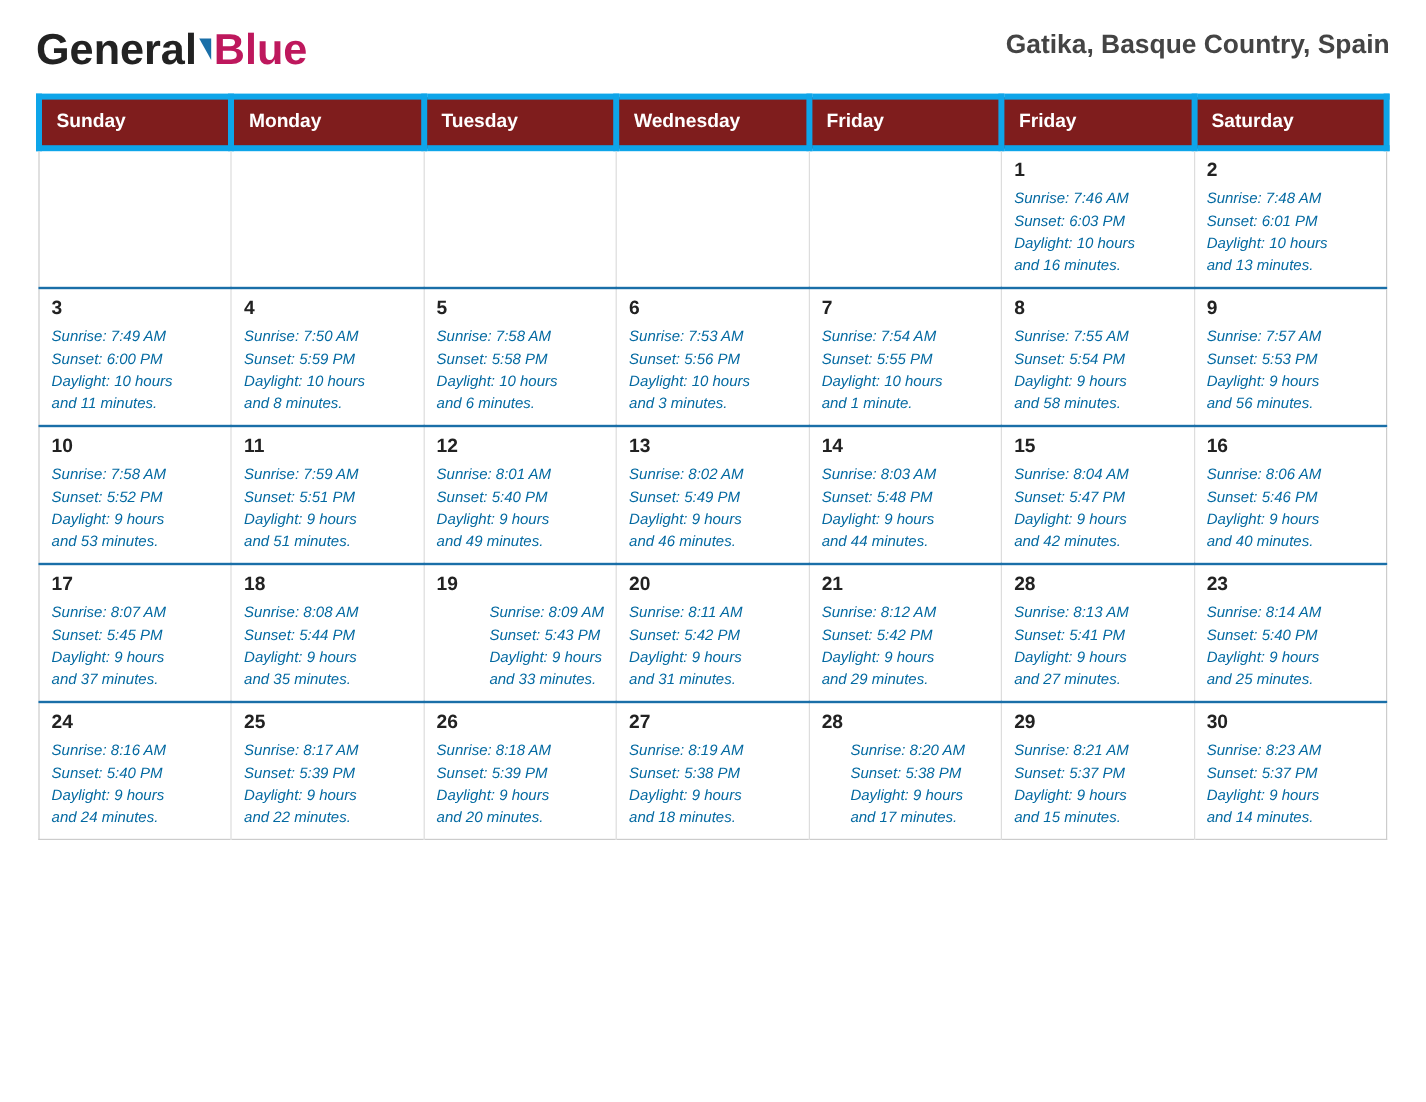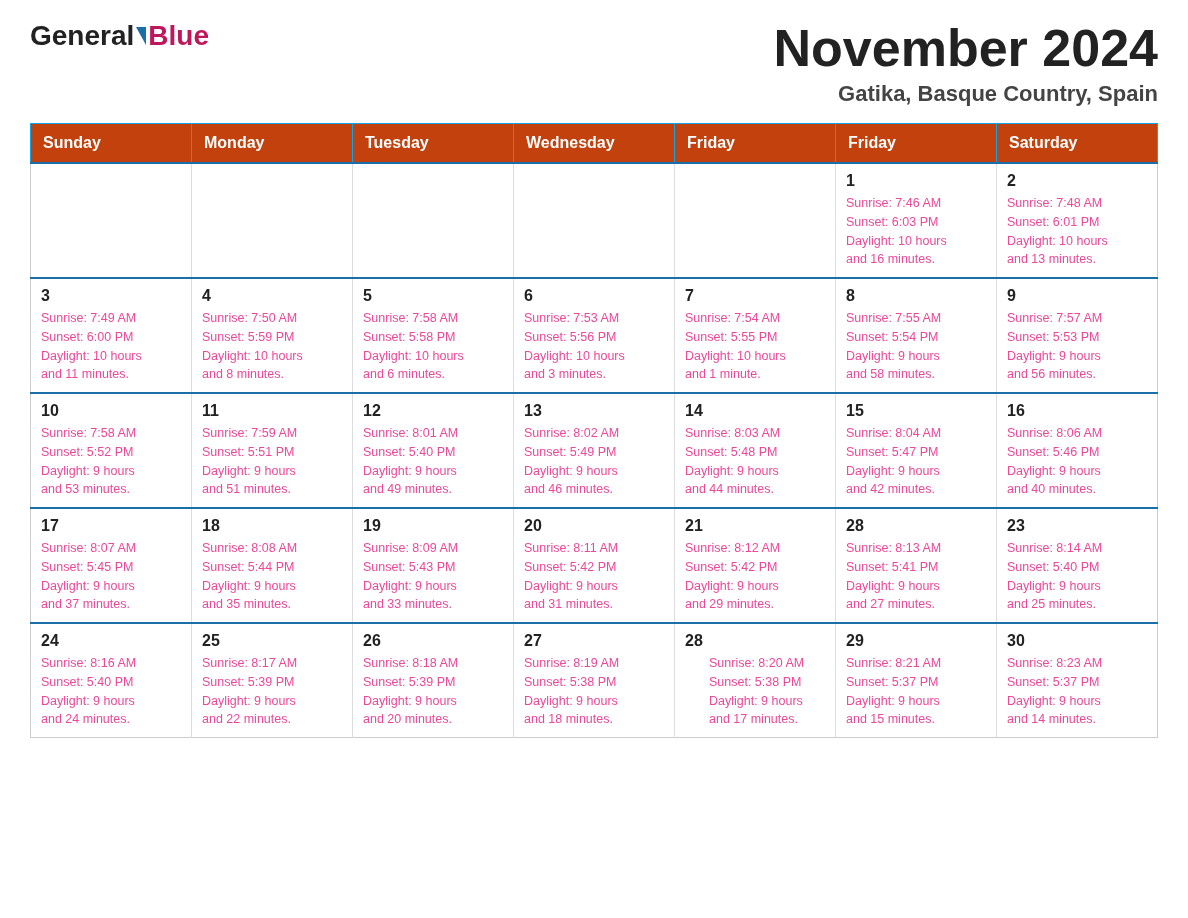--- a/index.html
+++ b/index.html
@@ -18,21 +18,21 @@
       margin-bottom: 16px;
     }
     .logo {
       display: flex;
       flex-direction: column;
       align-items: flex-start;
     }
     .logo-text {
       display: flex;
       align-items: center;
-      font-size: 28px;
+      font-size: 36px;
       font-weight: bold;
       color: #222;
     }
     .logo-blue {
       color: #be185d;
       margin-left: 2px;
     }
     .logo-triangle {
       width: 0;
       height: 0;
@@ -57,27 +57,27 @@
       font-weight: bold;
       color: #444;
       margin-top: 4px;
     }
     .calendar {
       width: 100%;
       border-collapse: collapse;
       border: 1px solid #ccc;
     }
     .calendar thead tr th {
-      background: #c2410c;
+      background: #7f1d1d;
       color: #fff;
       font-size: 16px;
       font-weight: bold;
       padding: 10px 12px;
       text-align: left;
-      border: 1px solid #0ea5e9;
+      border: 5px solid #0ea5e9;
     }
     .calendar tbody tr {
       border-top: 2px solid #1a6fa8;
     }
     .calendar tbody tr td {
       vertical-align: top;
       padding: 8px 10px;
       border-right: 1px solid #ddd;
       width: 14.28%;
       min-height: 90px;
@@ -90,40 +90,40 @@
     }
     .day-number {
       font-size: 16px;
       font-weight: bold;
       color: #222;
       margin-bottom: 4px;
       display: block;
     }
     .day-info {
       font-size: 12.5px;
-      color: #ec4899;
+      color: #0369a1;
       line-height: 1.5;
+      font-style: italic;
     }
     .empty-cell {
       background: #f9f9f9;
     }
   </style>
 </head>
 <body>
 
 <div class="header-top">
   <div class="logo">
     <div class="logo-text">
       <span>General</span>
       <span class="logo-triangle"></span>
       <span class="logo-blue">Blue</span>
     </div>
   </div>
   <div class="title-block">
-    <h1>November 2024</h1>
     <h2>Gatika, Basque Country, Spain</h2>
   </div>
 </div>
 
 <table class="calendar">
   <thead>
     <tr>
     <th>Sunday</th>
         <th>Monday</th>
         <th>Tuesday</th>
@@ -267,21 +267,21 @@
         </td>
         <td>
           <span class="day-number">18</span>
           <div class="day-info" style="white-space: pre-line;">Sunrise: 8:08 AM
 Sunset: 5:44 PM
 Daylight: 9 hours
 and 35 minutes.</div>
         </td>
         <td>
           <span class="day-number">19</span>
-          <div class="day-info" style="white-space: pre-line;">Sunrise: 8:09 AM
+          <div class="day-info" style="white-space: pre-line; margin-left: 44px;">Sunrise: 8:09 AM
 Sunset: 5:43 PM
 Daylight: 9 hours
 and 33 minutes.</div>
         </td>
         <td>
           <span class="day-number">20</span>
           <div class="day-info" style="white-space: pre-line;">Sunrise: 8:11 AM
 Sunset: 5:42 PM
 Daylight: 9 hours
 and 31 minutes.</div>

